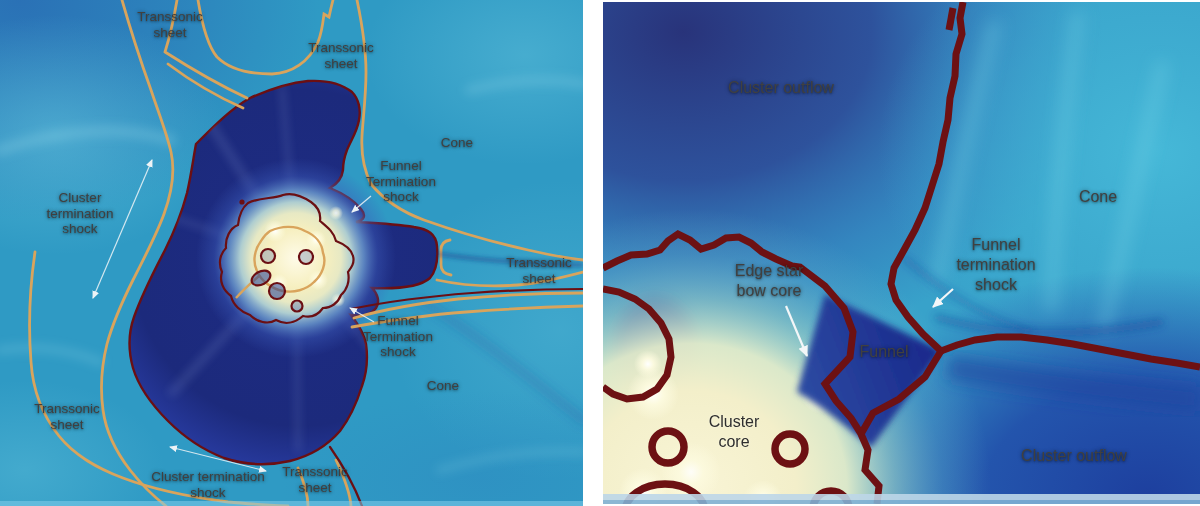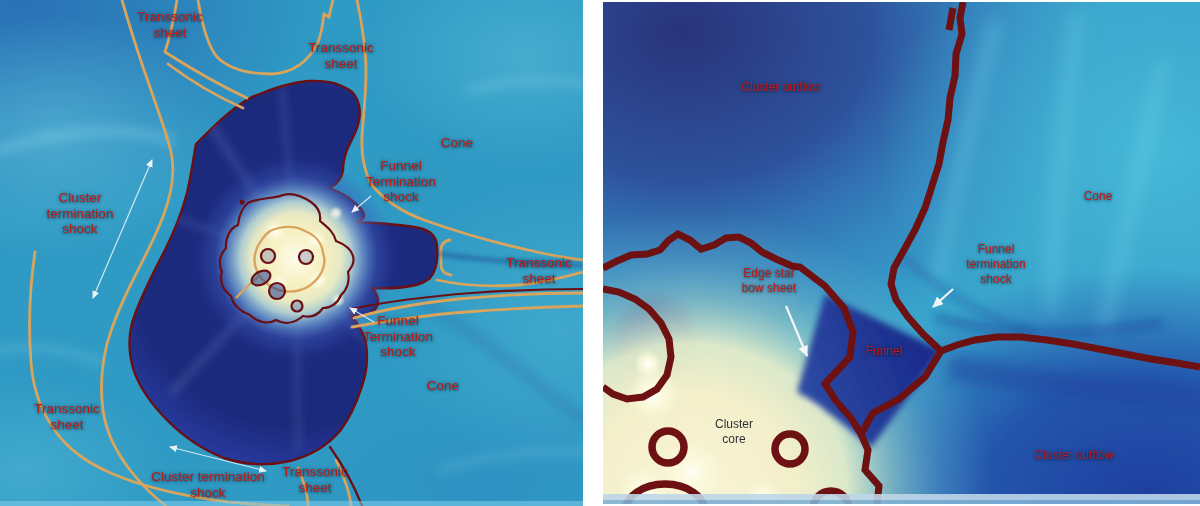--- a/index.html
+++ b/index.html
@@ -3,24 +3,24 @@
 <meta charset="utf-8">
 <style>
   html,body{margin:0;padding:0;background:#ffffff;}
   .figure{position:relative;width:1200px;height:506px;background:#ffffff;overflow:hidden;
           font-family:"Liberation Sans",sans-serif;}
   .panel{position:absolute;overflow:hidden;}
   .panel-left{left:0;top:0;width:583px;height:506px;box-shadow:inset 0 0 0 1px rgba(15,20,25,.85);}
   .panel-right{left:603px;top:2px;width:597px;height:502px;}
   .panel svg.art{position:absolute;left:0;top:0;width:100%;height:100%;display:block;}
   .lbl{position:absolute;transform:translate(-50%,-50%);white-space:pre-line;text-align:center;
-       color:#b91c1c;pointer-events:none;
+       color:#404040;pointer-events:none;
        text-shadow:0 0 4px rgba(0,0,0,.45),0 1px 2px rgba(0,0,0,.3);}
   .panel-left .lbl{font-size:13.5px;line-height:1.16;}
-  .panel-right .lbl{font-size:12px;line-height:1.26;}
+  .panel-right .lbl{font-size:16px;line-height:1.26;}
   .lbl.dark{color:#2e2e2e;text-shadow:0 0 3px rgba(255,255,245,.55);}
 </style>
 </head>
 <body>
 
 <div class="figure">
 
   <div class="panel panel-left">
     <svg class="art" viewBox="0 0 583 506" aria-hidden="true">
       <defs>
@@ -287,20 +287,20 @@
         <rect y="498" width="597" height="4" fill="#7fb0d4" opacity=".9"></rect>
       </g>
     </svg>
 
     <span class="lbl" style="left:178px;top:86px">Cluster outflow</span>
     <span class="lbl" style="left:495px;top:195px">Cone</span>
     <span class="lbl" style="left:393px;top:263px">Funnel
 termination
 shock</span>
     <span class="lbl" style="left:166px;top:279px">Edge star
-bow sheet</span>
+bow core</span>
     <span class="lbl" style="left:281px;top:350px">Funnel</span>
     <span class="lbl dark" style="left:131px;top:430px">Cluster
 core</span>
     <span class="lbl" style="left:471px;top:454px">Cluster outflow</span>
   </div>
 
 </div>
 
 </body></html>

